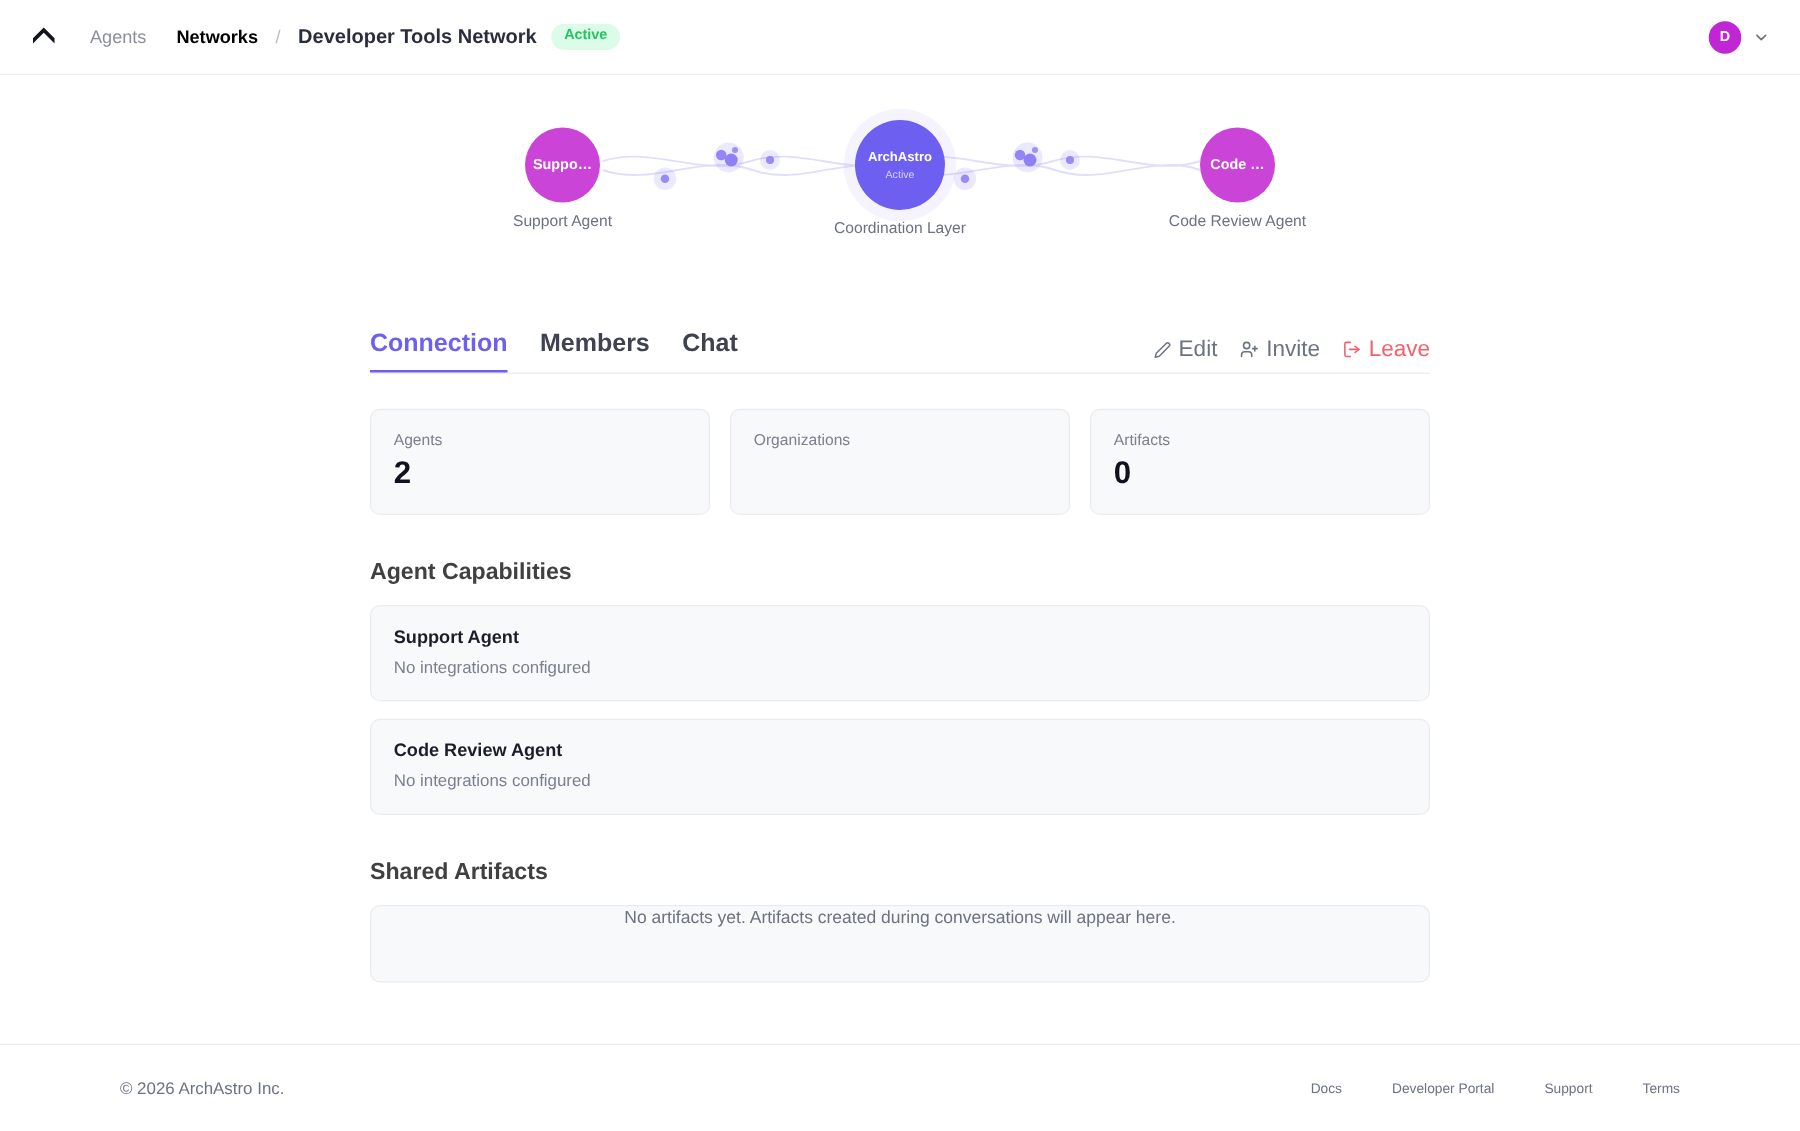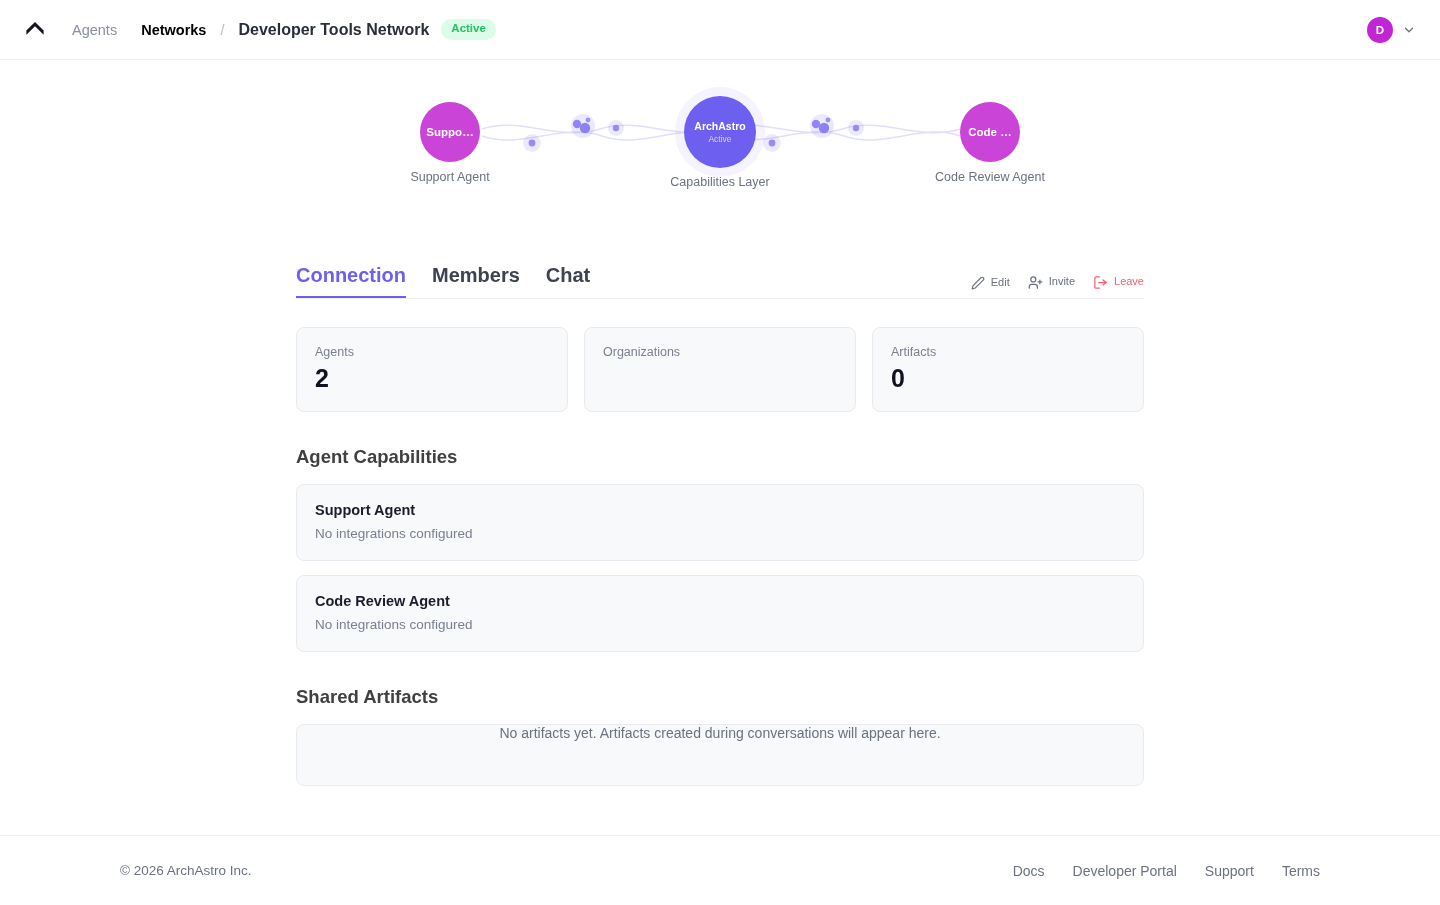--- a/index.html
+++ b/index.html
@@ -129,22 +129,22 @@
   }
   .tab.active { color: #6d5ff0; border-bottom-color: #6d5ff0; }
   .tab-actions {
     margin-left: auto;
     display: flex;
     align-items: center;
     gap: 18px;
     padding-bottom: 8px;
   }
   .action {
-    display: flex; align-items: flex-start; gap: 6px;
-    font-size: 11px; color: #6b7280; cursor: pointer;
+    display: flex; align-items: center; gap: 6px;
+    font-size: 18px; color: #6b7280; cursor: pointer;
     white-space: nowrap;
   }
   .action.danger { color: #f4616d; }
   .action svg { display: block; }
 
   .stats {
     display: grid;
     grid-template-columns: repeat(3, 1fr);
     gap: 16px;
     margin-top: 28px;
@@ -189,27 +189,28 @@
   .empty-text { font-size: 14px; color: #6b7280; }
 
   
   .footer {
     position: absolute;
     left: 0; right: 0; bottom: 0;
     height: 70px;
     border-top: 1px solid #ececf1;
     display: flex;
     align-items: center;
-    padding: 0 120px;
+    padding: 0 96px;
   }
   .copyright { font-size: 13.5px; color: #6b7280; }
   .footer-links { margin-left: auto; display: flex; gap: 28px; }
   .footer-link {
-    font-size: 14px; color: #6b7280; text-decoration: none; cursor: pointer;
-    white-space: nowrap;
+    font-size: 11px; color: #6b7280; text-decoration: none; cursor: pointer;
+    white-space: nowrap;
+    margin-left: 12px;
   }
 </style>
 </head>
 <body>
 
 <div class="topbar">
   <span class="logo-mark">
     <svg width="22" height="22" viewBox="0 0 24 24" fill="#14161f">
       <path d="M12 3.2 2.6 12.6v4.6L12 7.8l9.4 9.4v-4.6z"></path>
       <path d="M12 11.6 2.6 21h4.7L12 16.2 16.7 21h4.7z" opacity="0"></path>
@@ -262,21 +263,21 @@
 
     <div class="node node-agent" style="left:0px; top:26px;">
       <span>Suppo…</span>
     </div>
     <div class="node-caption" style="left:-30px; top:94px; width:120px;">Support Agent</div>
 
     <div class="node node-center" style="left:264px; top:20px;">
       <span class="n-title">ArchAstro</span>
       <span class="n-sub">Active</span>
     </div>
-    <div class="node-caption" style="left:240px; top:99px; width:120px;">Capabilities Layer</div>
+    <div class="node-caption" style="left:240px; top:99px; width:120px;">Coordination Layer</div>
 
     <div class="node node-agent" style="left:540px; top:26px;">
       <span>Code …</span>
     </div>
     <div class="node-caption" style="left:500px; top:94px; width:140px;">Code Review Agent</div>
   </div>
 </div>
 
 <div class="content">
 

